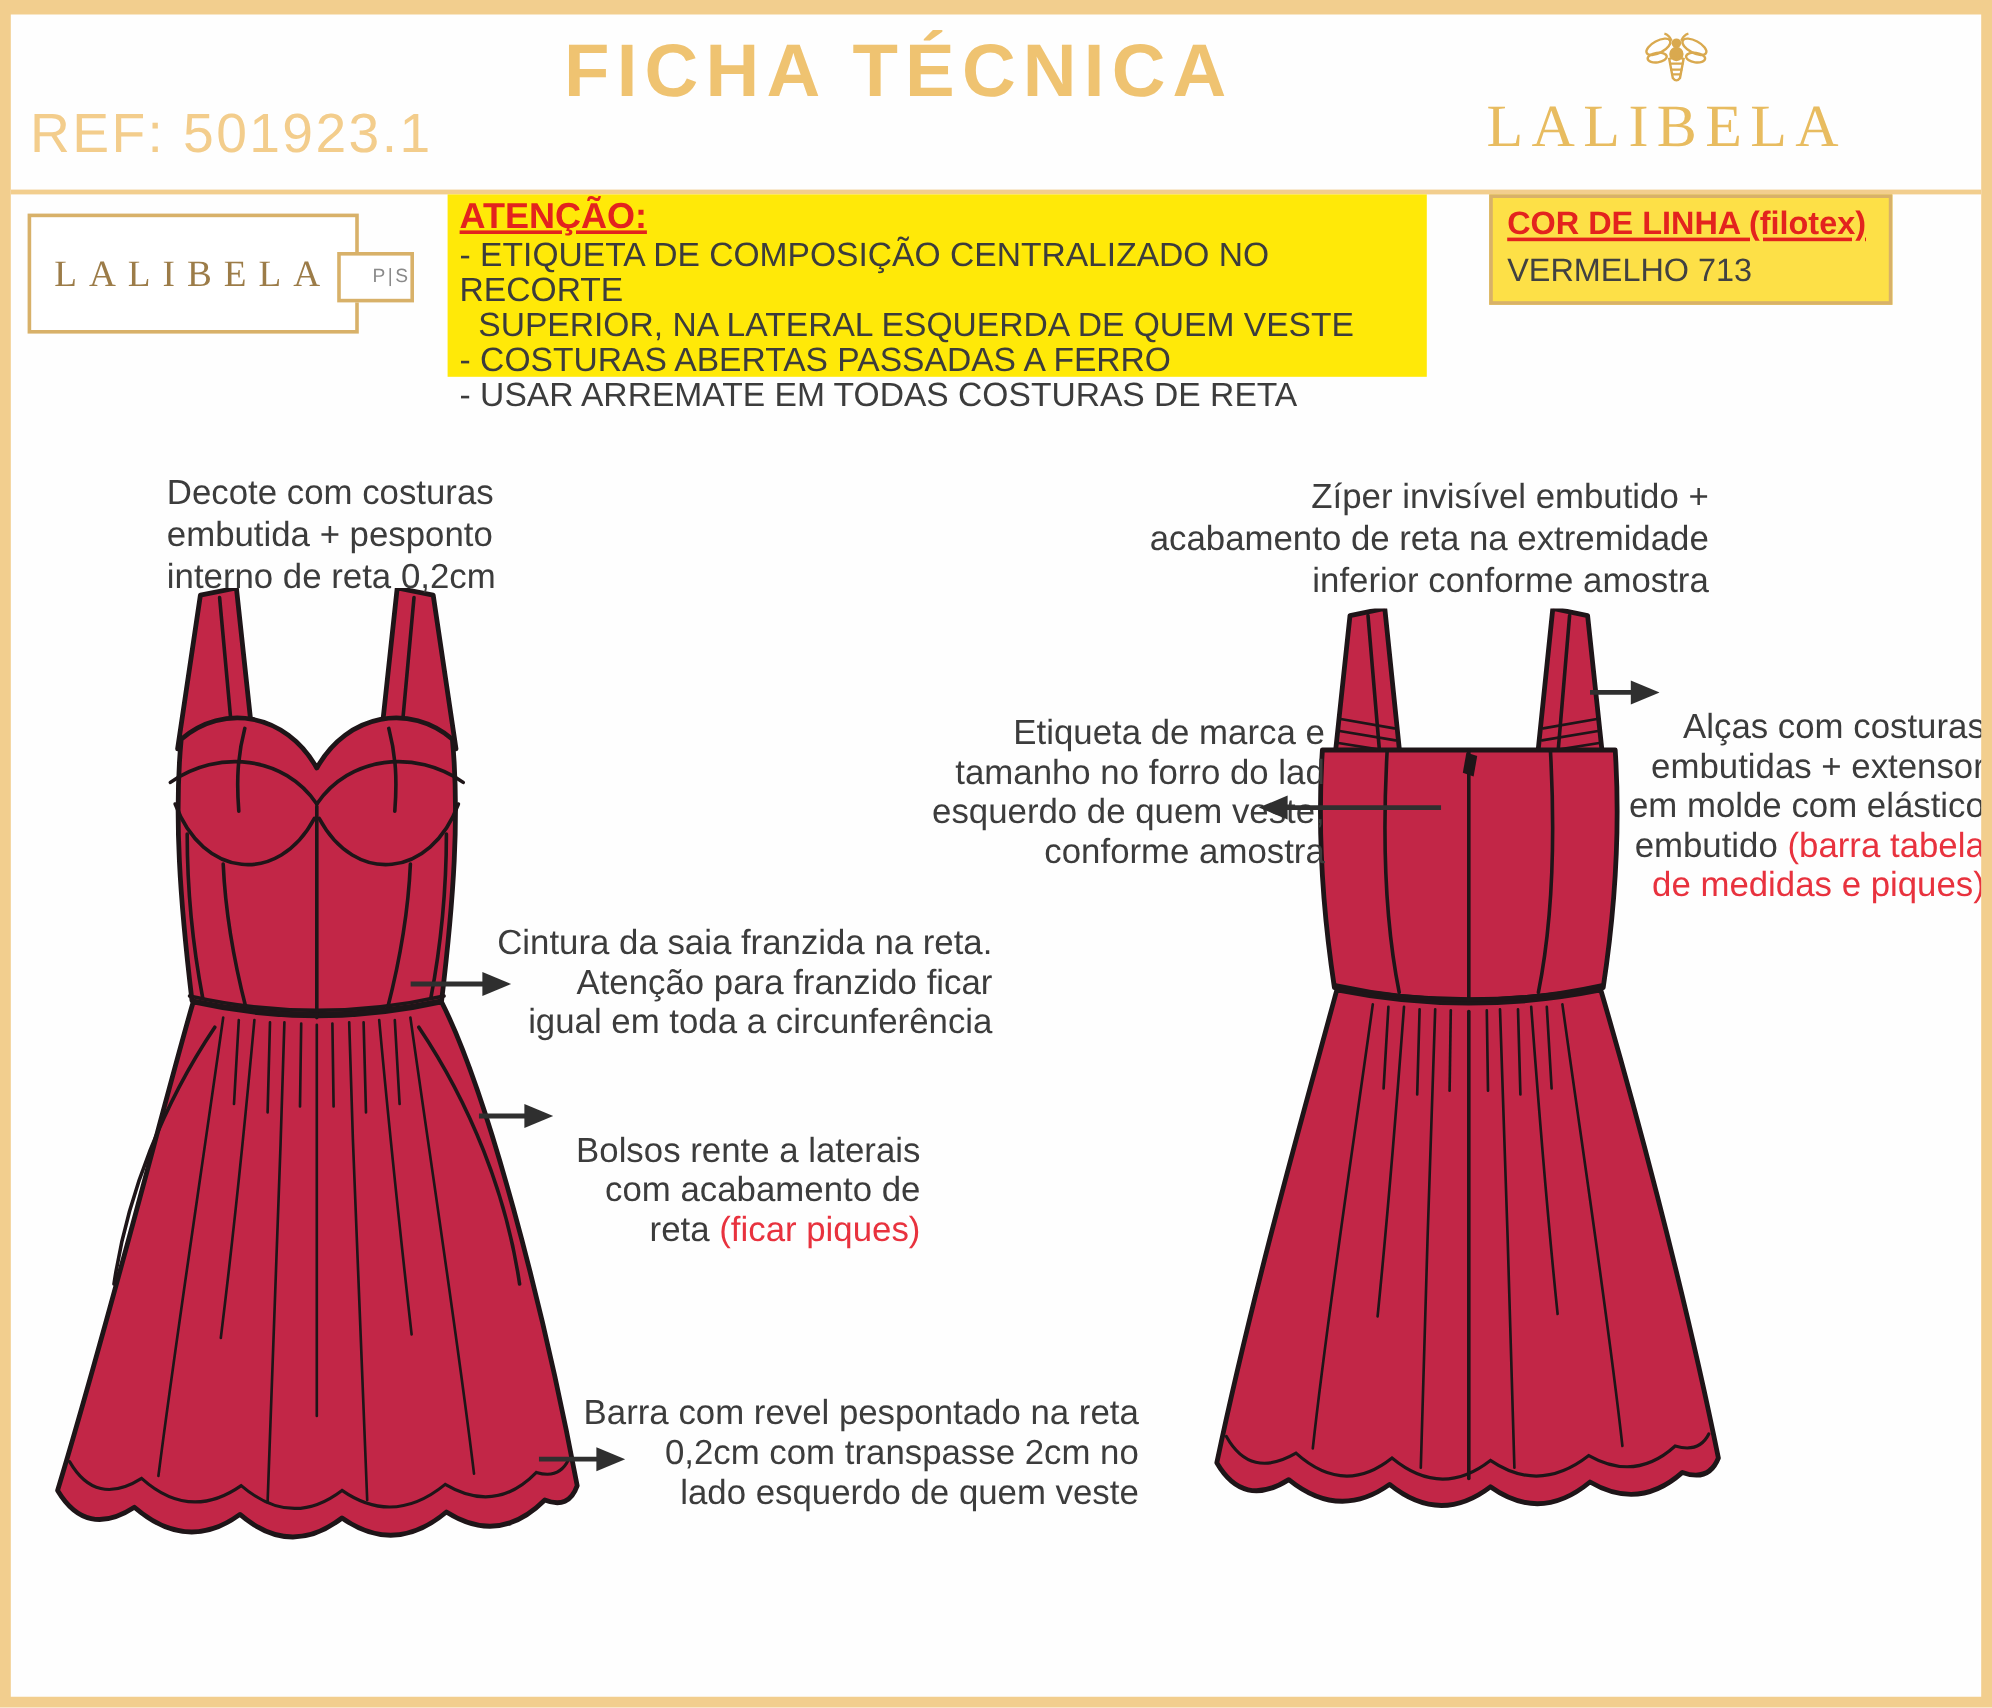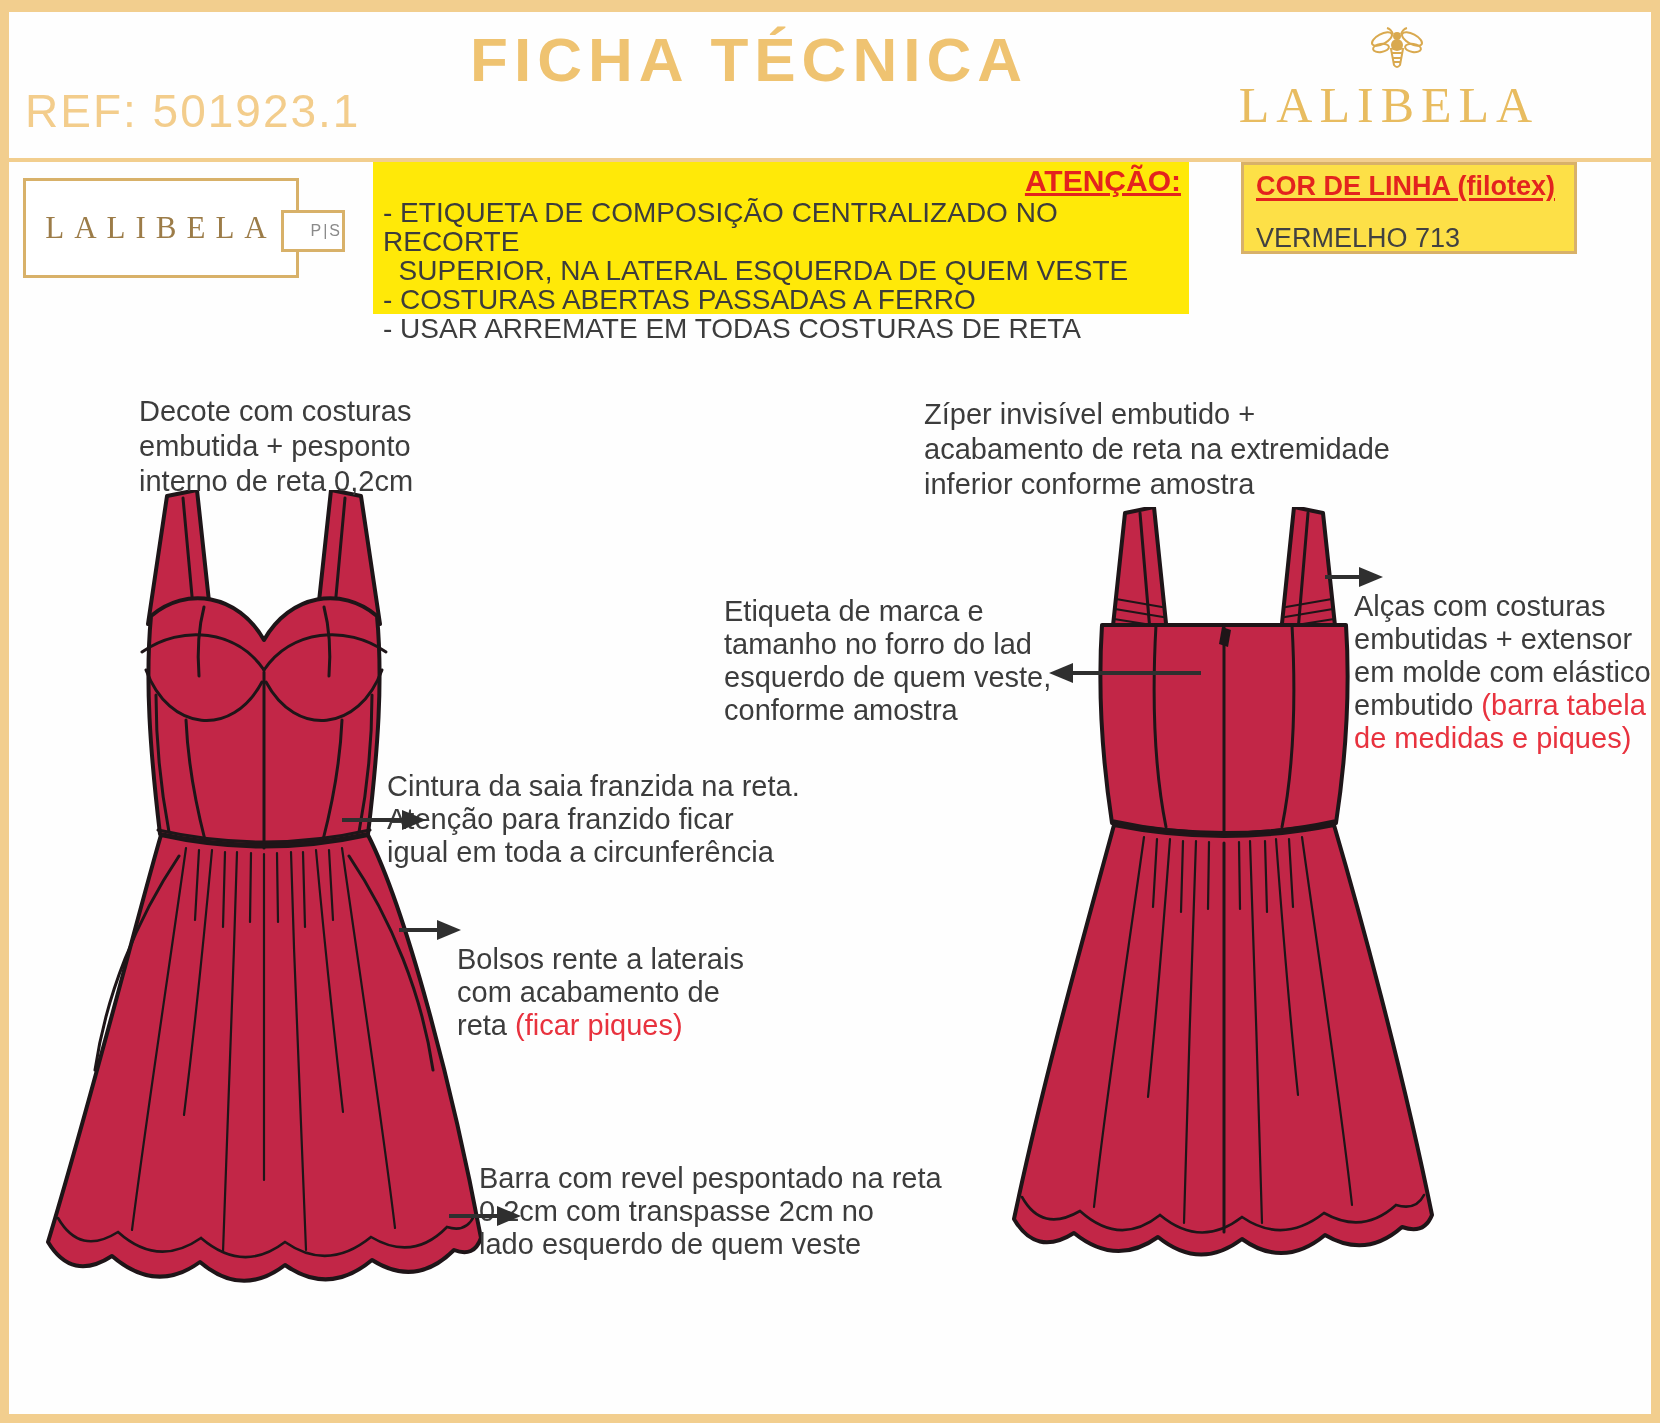--- a/index.html
+++ b/index.html
@@ -20,30 +20,30 @@
   .brand-right{position:absolute;left:1225px;top:64px;width:310px;text-align:center;
     font-family:"Liberation Serif",serif;font-size:50px;letter-spacing:7px;color:var(--brand-gold)}
   .logo-box{position:absolute;left:14px;top:166px;width:276px;height:100px;border:3px solid var(--logo-border);
     background:#fff;display:flex;align-items:center;justify-content:center;z-index:1}
   .logo-box span{font-family:"Liberation Serif",serif;font-size:31px;letter-spacing:10px;color:var(--logo-brown)}
   .ps-box{position:absolute;left:272px;top:198px;width:64px;height:42px;border:3px solid var(--logo-border);
     background:#fff;display:flex;align-items:center;justify-content:flex-end;z-index:2;
     font-size:16px;color:#8a8a8a;letter-spacing:2px}
   .att-box{position:absolute;left:364px;top:150px;width:816px;height:152px;background:var(--yellow);
     padding:2px 8px 0 10px}
-  .att-heading{text-align:right;font-size:30px;font-weight:bold;color:var(--alert-red);
+  .att-heading{text-align:left;font-size:30px;font-weight:bold;color:var(--alert-red);
     text-decoration:underline;text-decoration-thickness:3px;text-underline-offset:2px}
   .att-items{font-size:28px;font-weight:normal;color:var(--dark);line-height:29px;white-space:pre-wrap}
   .cor-box{position:absolute;left:1232px;top:150px;width:336px;height:92px;background:#fde047;
     border:3px solid var(--logo-border);padding:6px 12px}
   .cor-heading{font-size:27px;font-weight:bold;color:var(--alert-red);
     text-decoration:underline;text-decoration-thickness:3px;text-underline-offset:3px}
-  .cor-value{font-size:27px;color:#414141;margin-top:21px}
+  .cor-value{font-size:27px;color:#414141;margin-top:8px}
   .ann{position:absolute;font-size:29px;color:var(--dark);line-height:33px;white-space:pre-line}
-  .ann.center{text-align:left}
+  .ann.center{text-align:right}
   .ann .red{color:var(--ann-red)}
   .ann .block{display:block}
   .lh36{line-height:35px}
   .arrow{position:absolute}
   .arrow line{stroke:var(--arrow);stroke-width:4}
   .arrow polygon{fill:var(--arrow)}
   .dress-body{fill:var(--dress);stroke:var(--line);stroke-width:4;stroke-linejoin:round}
   .seam{fill:none;stroke:var(--line);stroke-width:3;stroke-linecap:round}
   .fold{fill:none;stroke:var(--line);stroke-width:2.2;stroke-linecap:round}
   .stitch{fill:none;stroke:var(--line);stroke-width:2.6;stroke-linecap:round}

